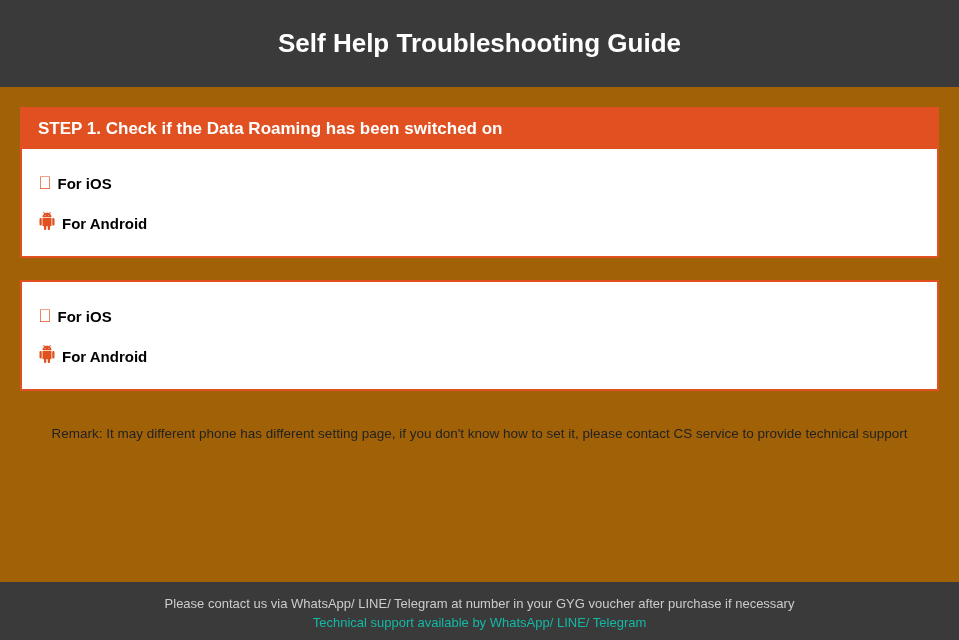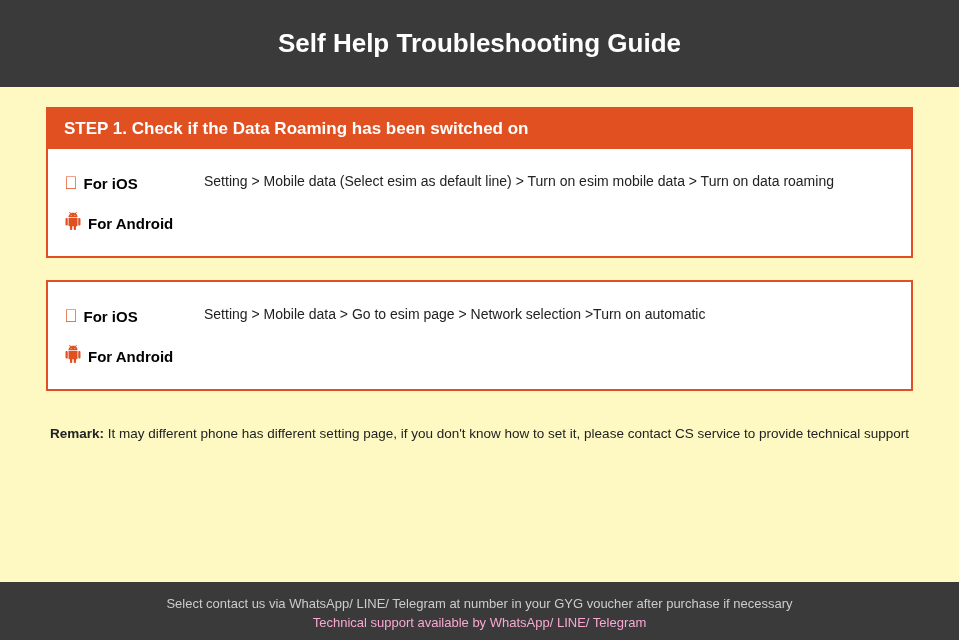--- a/index.html
+++ b/index.html
@@ -20,22 +20,22 @@
     }
 
     .header-title {
       font-size: 26px;
       font-weight: bold;
       margin-top: 36px;
     }
 
     .main-content {
       flex: 1;
-      background: #fef9c3;
-      padding: 20px 46px;
+      background: #a16207;
+      padding: 20px 20px;
     }
 
     .section {
       border: 2px solid #e05020;
       margin-bottom: 22px;
     }
 
     .section-header {
       background: #e05020;
       color: #fff;
@@ -91,33 +91,33 @@
     }
 
     .remark-text {
       font-size: 13.5px;
       line-height: 1.6;
       color: #222;
       text-align: center;
     }
 
     .remark-text strong {
-      font-weight: bold;
+      font-weight: normal;
     }
 
     .footer {
       background: #3a3a3a;
       color: #ccc;
       text-align: center;
       padding: 14px 20px 10px 20px;
       font-size: 13px;
     }
 
     .footer-support {
-      color: #f9a8d4;
+      color: #14b8a6;
       font-size: 13px;
       margin-top: 4px;
     }
   </style>
 </head>
 <body>
 
 <div class="header">
   <span class="header-title">Self Help Troubleshooting Guide</span>
 </div>
@@ -126,21 +126,20 @@
 
   <div class="section">
     <div class="section-header">STEP 1.  Check if the Data Roaming has been switched on</div>
     <div class="section-body">
 
       <div class="platform-row">
         <div class="platform-label">
           <span class="ios-icon"></span>
           <span>For iOS</span>
         </div>
-        <div class="platform-desc">Setting &gt; Mobile data (Select esim as default line) &gt; Turn on esim mobile data &gt; Turn on data roaming</div>
       </div>
 
       <div class="platform-row">
         <div class="platform-label">
           <span class="android-icon">
             <svg width="18" height="18" viewBox="0 0 24 24" fill="#e05020">
               <path d="M6 18c0 .55.45 1 1 1h1v3.5c0 .83.67 1.5 1.5 1.5s1.5-.67 1.5-1.5V19h2v3.5c0 .83.67 1.5 1.5 1.5s1.5-.67 1.5-1.5V19h1c.55 0 1-.45 1-1V8H6v10zM3.5 8C2.67 8 2 8.67 2 9.5v7c0 .83.67 1.5 1.5 1.5S5 17.33 5 16.5v-7C5 8.67 4.33 8 3.5 8zm17 0c-.83 0-1.5.67-1.5 1.5v7c0 .83.67 1.5 1.5 1.5s1.5-.67 1.5-1.5v-7c0-.83-.67-1.5-1.5-1.5zm-4.97-5.84l1.3-1.3c.2-.2.2-.51 0-.71-.2-.2-.51-.2-.71 0l-1.48 1.48C13.85 1.23 12.95 1 12 1c-.96 0-1.86.23-2.66.63L7.85.15c-.2-.2-.51-.2-.71 0-.2.2-.2.51 0 .71l1.31 1.31C7.14 3.07 6 4.61 6 6.5V7h12v-.5c0-1.89-1.14-3.43-2.47-4.34zM10 5H9V4h1v1zm5 0h-1V4h1v1z"></path>
             </svg>
           </span>
           <span>For Android</span>
@@ -151,21 +150,20 @@
   </div>
 
   <div class="section">
     <div class="section-body">
 
       <div class="platform-row">
         <div class="platform-label">
           <span class="ios-icon"></span>
           <span>For iOS</span>
         </div>
-        <div class="platform-desc">Setting &gt; Mobile data &gt; Go to esim page &gt; Network selection &gt;Turn on automatic</div>
       </div>
 
       <div class="platform-row">
         <div class="platform-label">
           <span class="android-icon">
             <svg width="18" height="18" viewBox="0 0 24 24" fill="#e05020">
               <path d="M6 18c0 .55.45 1 1 1h1v3.5c0 .83.67 1.5 1.5 1.5s1.5-.67 1.5-1.5V19h2v3.5c0 .83.67 1.5 1.5 1.5s1.5-.67 1.5-1.5V19h1c.55 0 1-.45 1-1V8H6v10zM3.5 8C2.67 8 2 8.67 2 9.5v7c0 .83.67 1.5 1.5 1.5S5 17.33 5 16.5v-7C5 8.67 4.33 8 3.5 8zm17 0c-.83 0-1.5.67-1.5 1.5v7c0 .83.67 1.5 1.5 1.5s1.5-.67 1.5-1.5v-7c0-.83-.67-1.5-1.5-1.5zm-4.97-5.84l1.3-1.3c.2-.2.2-.51 0-.71-.2-.2-.51-.2-.71 0l-1.48 1.48C13.85 1.23 12.95 1 12 1c-.96 0-1.86.23-2.66.63L7.85.15c-.2-.2-.51-.2-.71 0-.2.2-.2.51 0 .71l1.31 1.31C7.14 3.07 6 4.61 6 6.5V7h12v-.5c0-1.89-1.14-3.43-2.47-4.34zM10 5H9V4h1v1zm5 0h-1V4h1v1z"></path>
             </svg>
           </span>
           <span>For Android</span>
@@ -177,15 +175,15 @@
 
   <div class="remark-section">
     <p class="remark-text">
       <strong>Remark:</strong><span> It may different phone has different setting page, if you don't know how to set it,  please contact CS service to provide technical support</span>
     </p>
   </div>
 
 </div>
 
 <div class="footer">
-  <div>Select contact us via WhatsApp/ LINE/ Telegram at number in your GYG voucher after purchase if necessary</div>
+  <div>Please contact us via WhatsApp/ LINE/ Telegram at number in your GYG voucher after purchase if necessary</div>
   <div class="footer-support">Technical support available by WhatsApp/ LINE/ Telegram</div>
 </div>
 
 </body></html>

